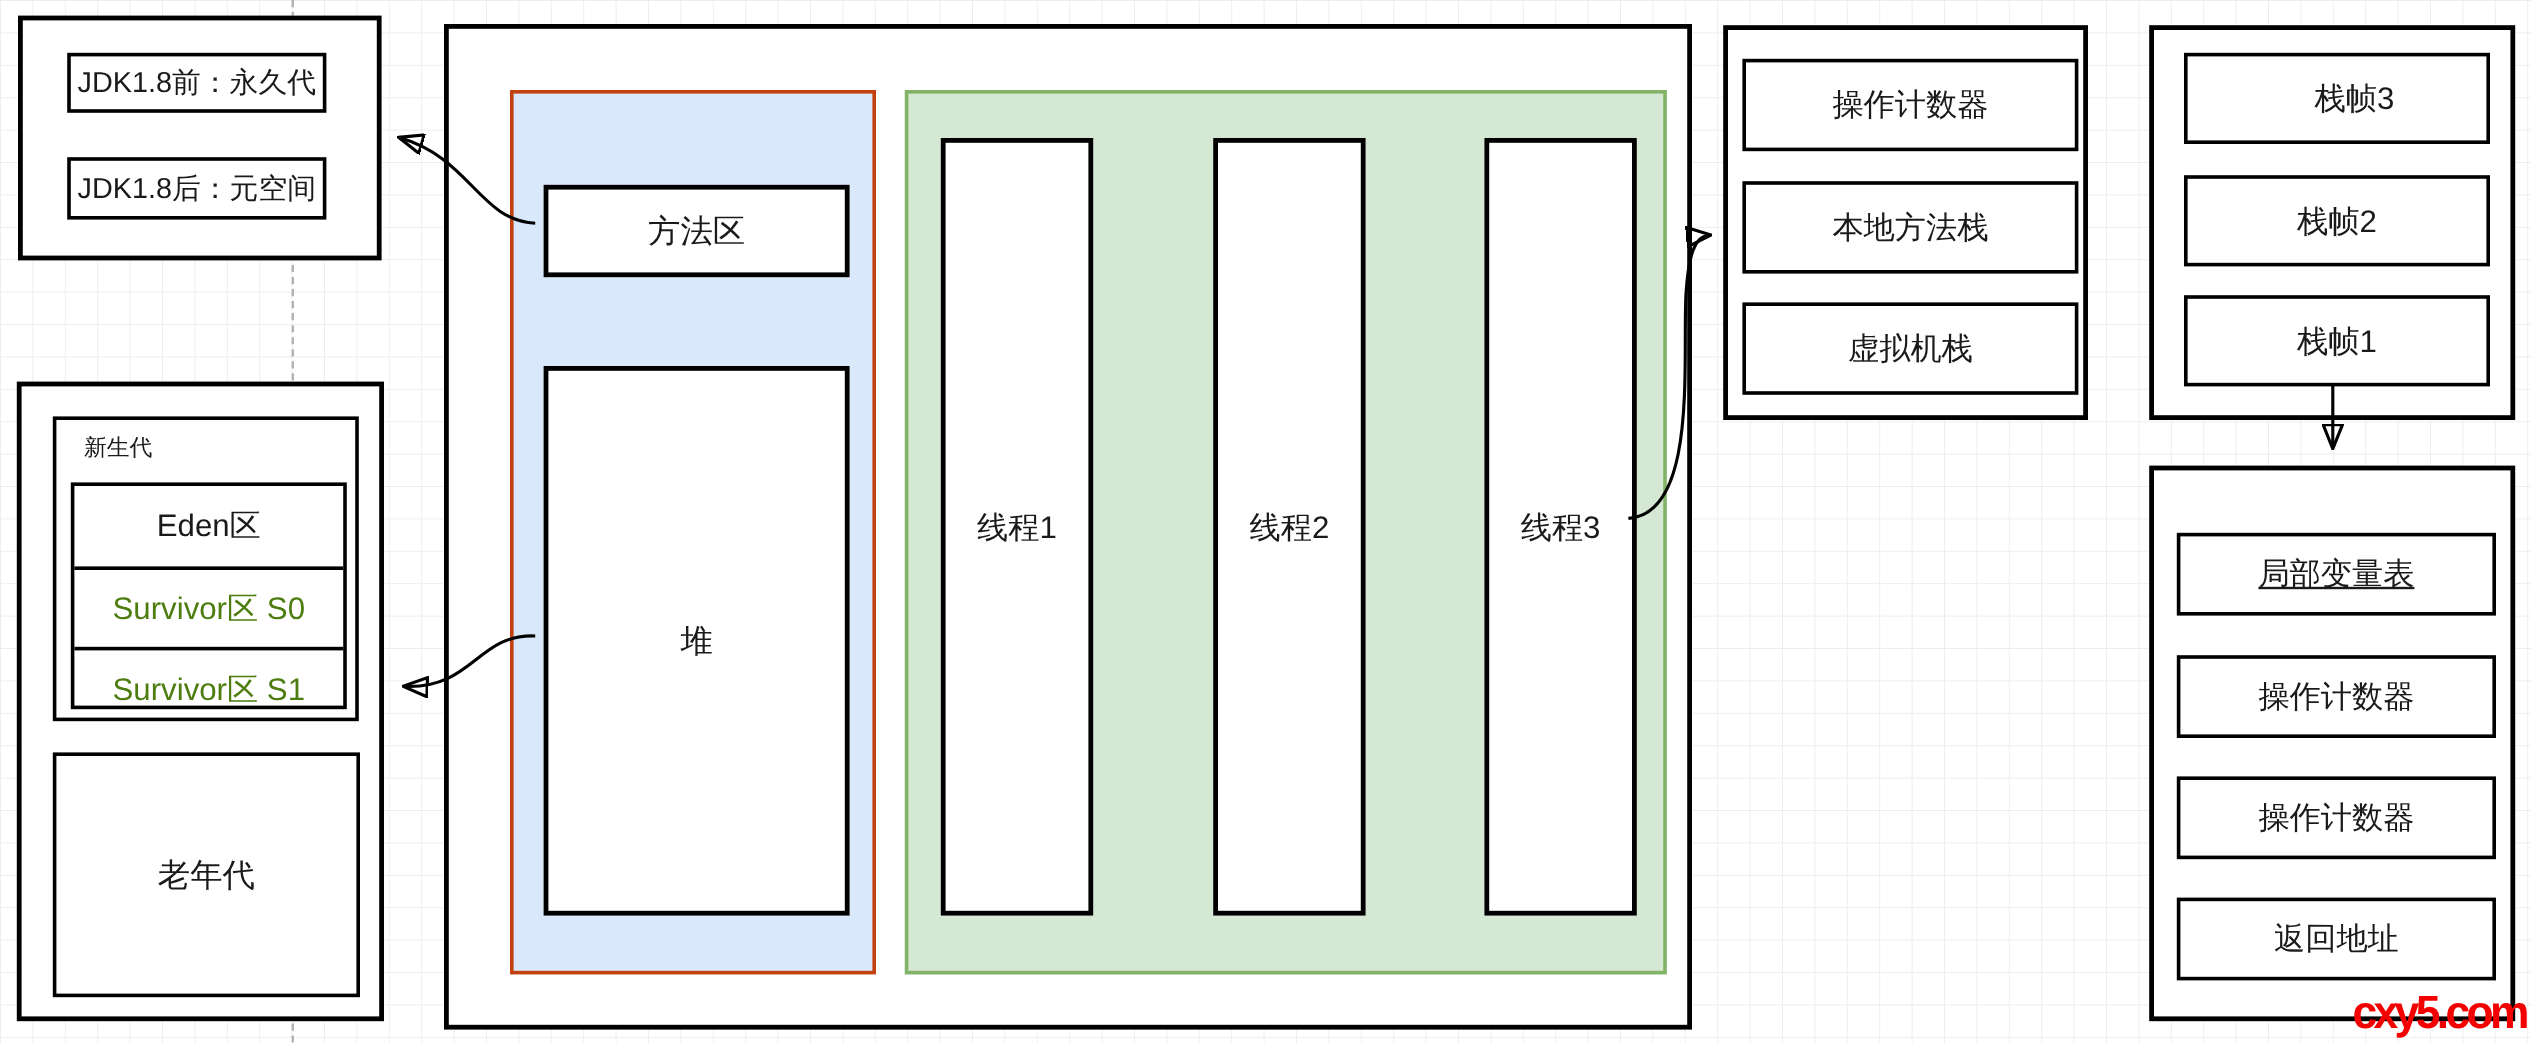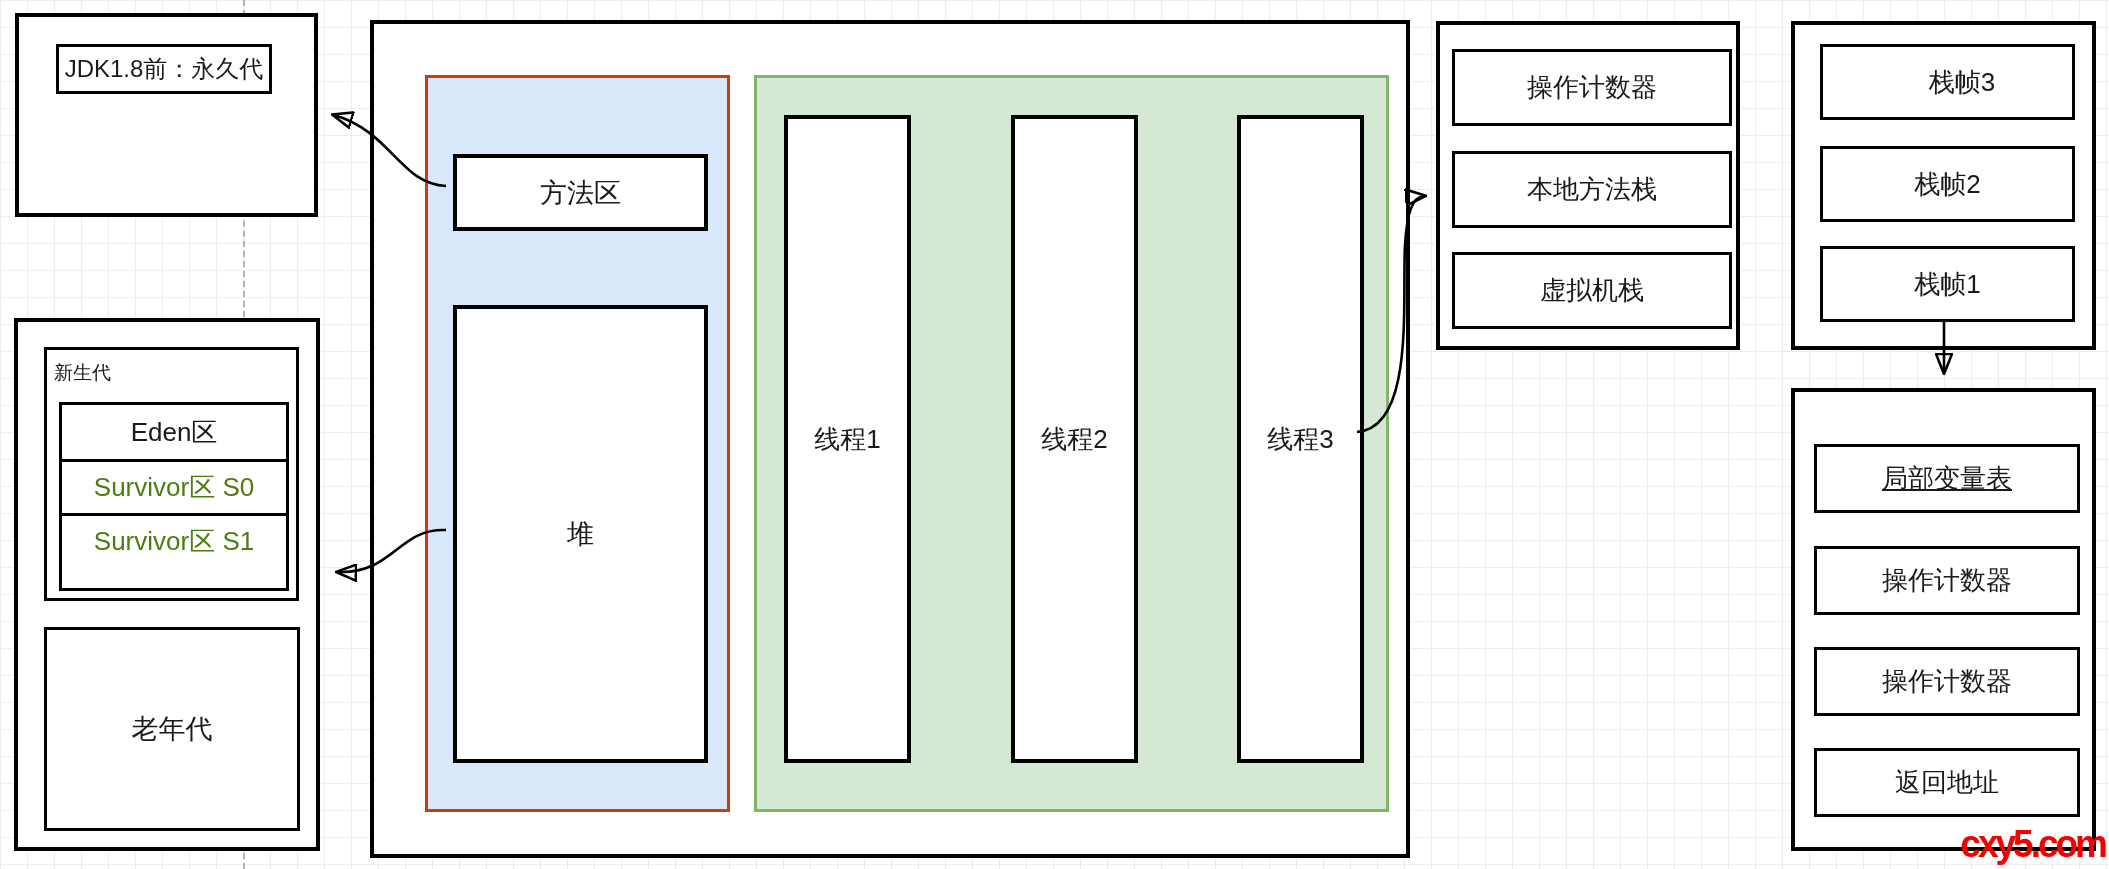--- a/index.html
+++ b/index.html
@@ -21,23 +21,23 @@
   #page-dash{left:243px; top:0; width:0; height:869px; border-left:2px dashed #b3b3b3; z-index:1;}
 
   
   #note-box{left:15px; top:13px; width:303px; height:204px;}
   #note-1{left:37px; top:27px; width:216px; height:50px; font-size:24px;}
   #note-2{left:37px; top:114px; width:216px; height:52px; font-size:24px;}
 
   
   #gen-box{left:14px; top:318px; width:306px; height:533px;}
   #newgen-box{left:26px; top:25px; width:255px; height:254px; border:3px solid #000; background:#fff;}
-  #newgen-label{left:7px; top:10px; width:90px; height:26px; font-size:19px; justify-content:flex-start;}
+  #newgen-label{left:23px; top:10px; width:90px; height:26px; font-size:19px; justify-content:flex-start;}
   #newgen-rows{left:12px; top:52px; width:230px; height:189px; border:3px solid #000;}
-  .gen-row{width:100%; height:54px; display:flex; align-items:center; justify-content:center; font-size:26px; box-sizing:border-box;}
+  .gen-row{width:100%; height:67px; display:flex; align-items:center; justify-content:center; font-size:26px; box-sizing:border-box;}
   .gen-row + .gen-row{border-top:3px solid #000;}
   .gen-row.gray{color:#4d7c0f;}
   #oldgen-box{left:26px; top:305px; width:256px; height:204px; border:3px solid #000; background:#fff; display:flex; align-items:center; justify-content:center; font-size:27px;}
 
   
   #jvm-box{left:370px; top:20px; width:1040px; height:838px;}
   #blue-region{left:51px; top:51px; width:305px; height:737px; background:#dae8fc; border:3px solid #c2410c; z-index:2;}
   #method-area{left:25px; top:76px; width:255px; height:77px; border-width:4px; font-size:27px;}
   #heap-box{left:25px; top:227px; width:255px; height:458px; border-width:4px; font-size:27px;}
   #green-region{left:380px; top:51px; width:635px; height:737px; background:#d5e8d4; border:3px solid #82b366; z-index:2;}
@@ -70,20 +70,21 @@
 </style>
 </head>
 <body>
 
 <div id="canvas">
 
   <div class="abs" id="page-dash"></div>
 
   <div class="abs wbox" id="note-box">
     <div class="abs cell" id="note-1">JDK1.8前：永久代</div>
+    <div class="abs cell" id="note-2">JDK1.8后：元空间</div>
   </div>
 
   <div class="abs wbox" id="gen-box">
     <div class="abs" id="newgen-box">
       <div class="abs lbl" id="newgen-label">新生代</div>
       <div class="abs" id="newgen-rows">
         <div class="gen-row">Eden区</div>
         <div class="gen-row gray">Survivor区 S0</div>
         <div class="gen-row gray">Survivor区 S1</div>
       </div>

